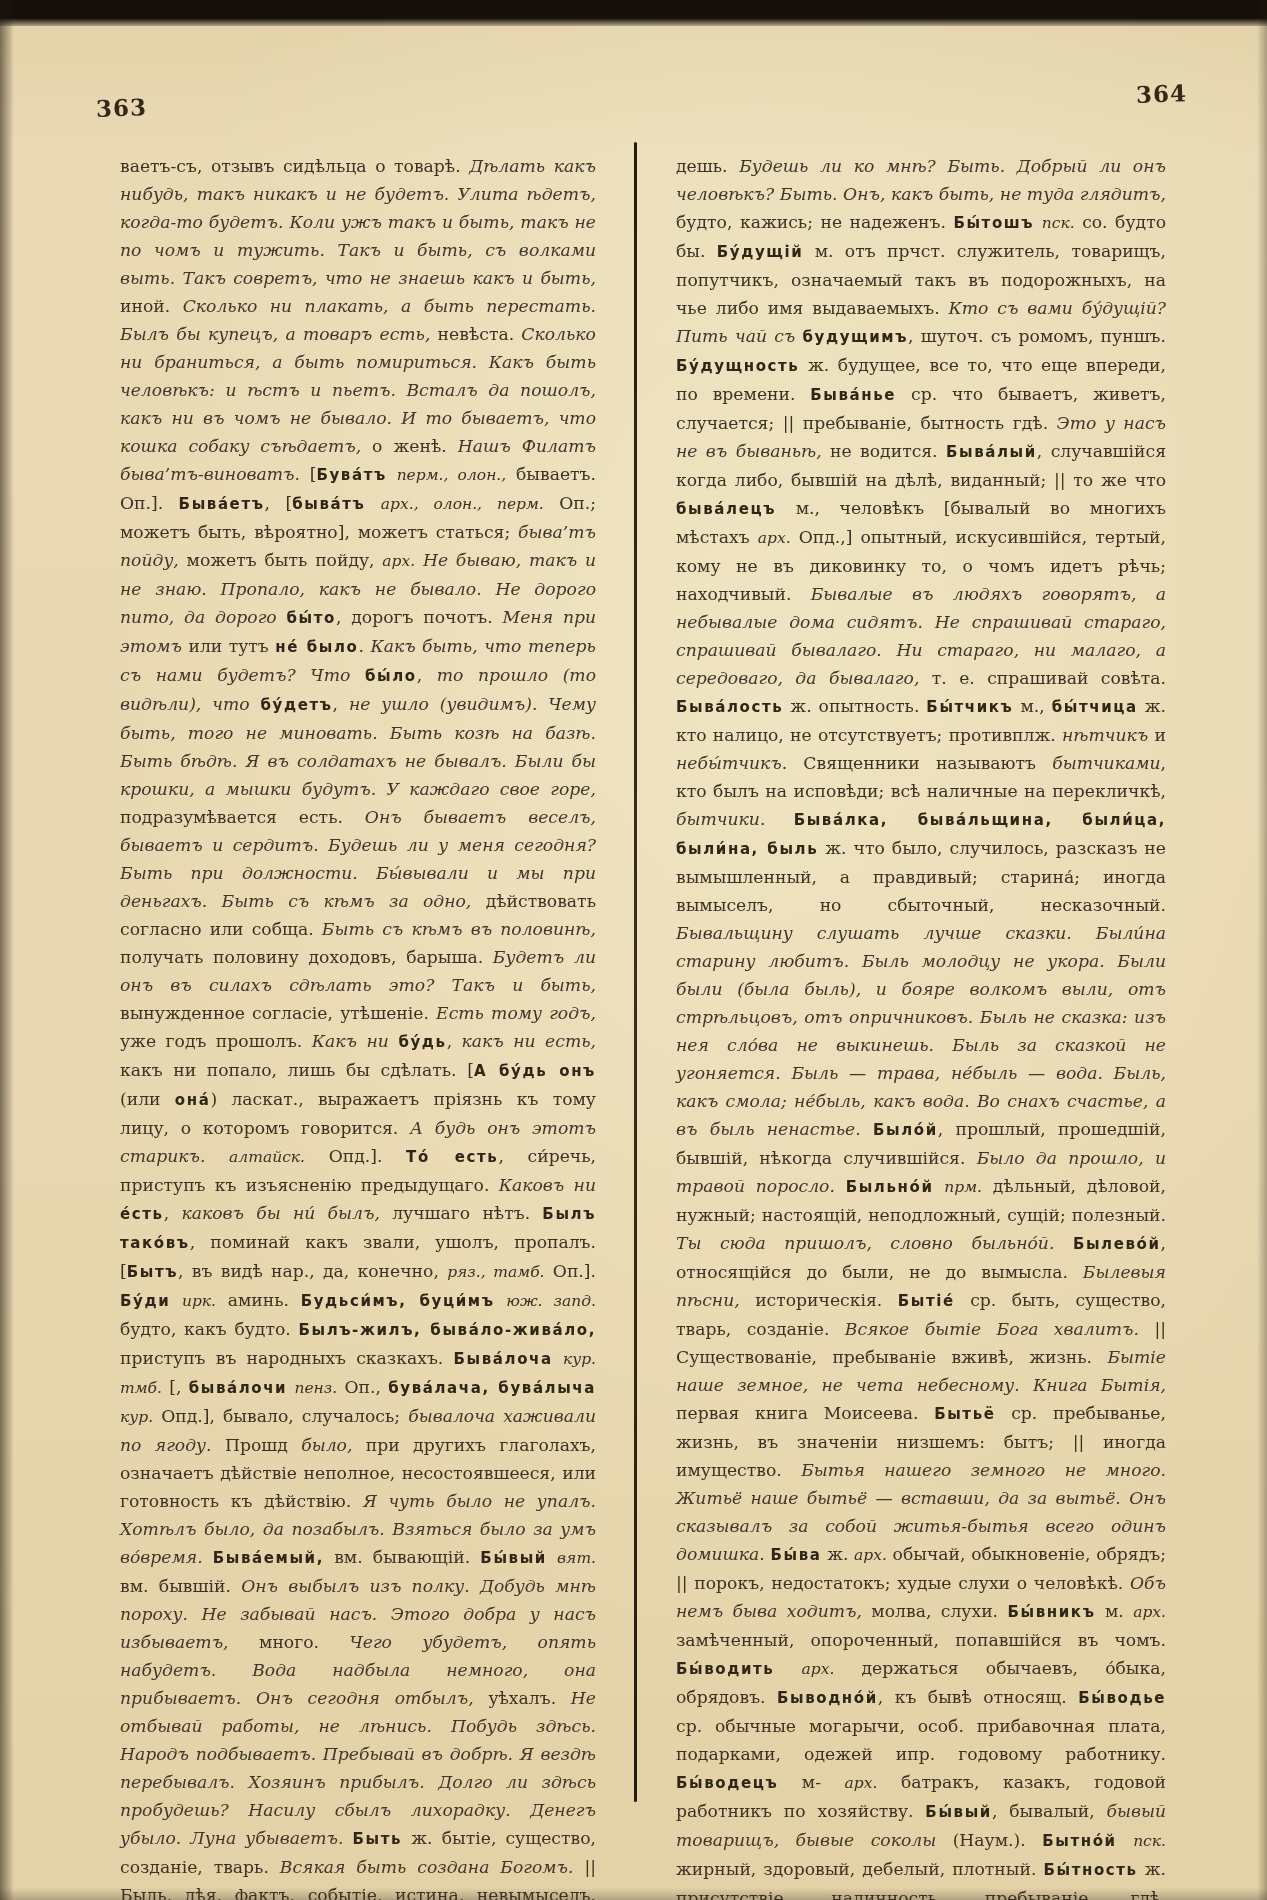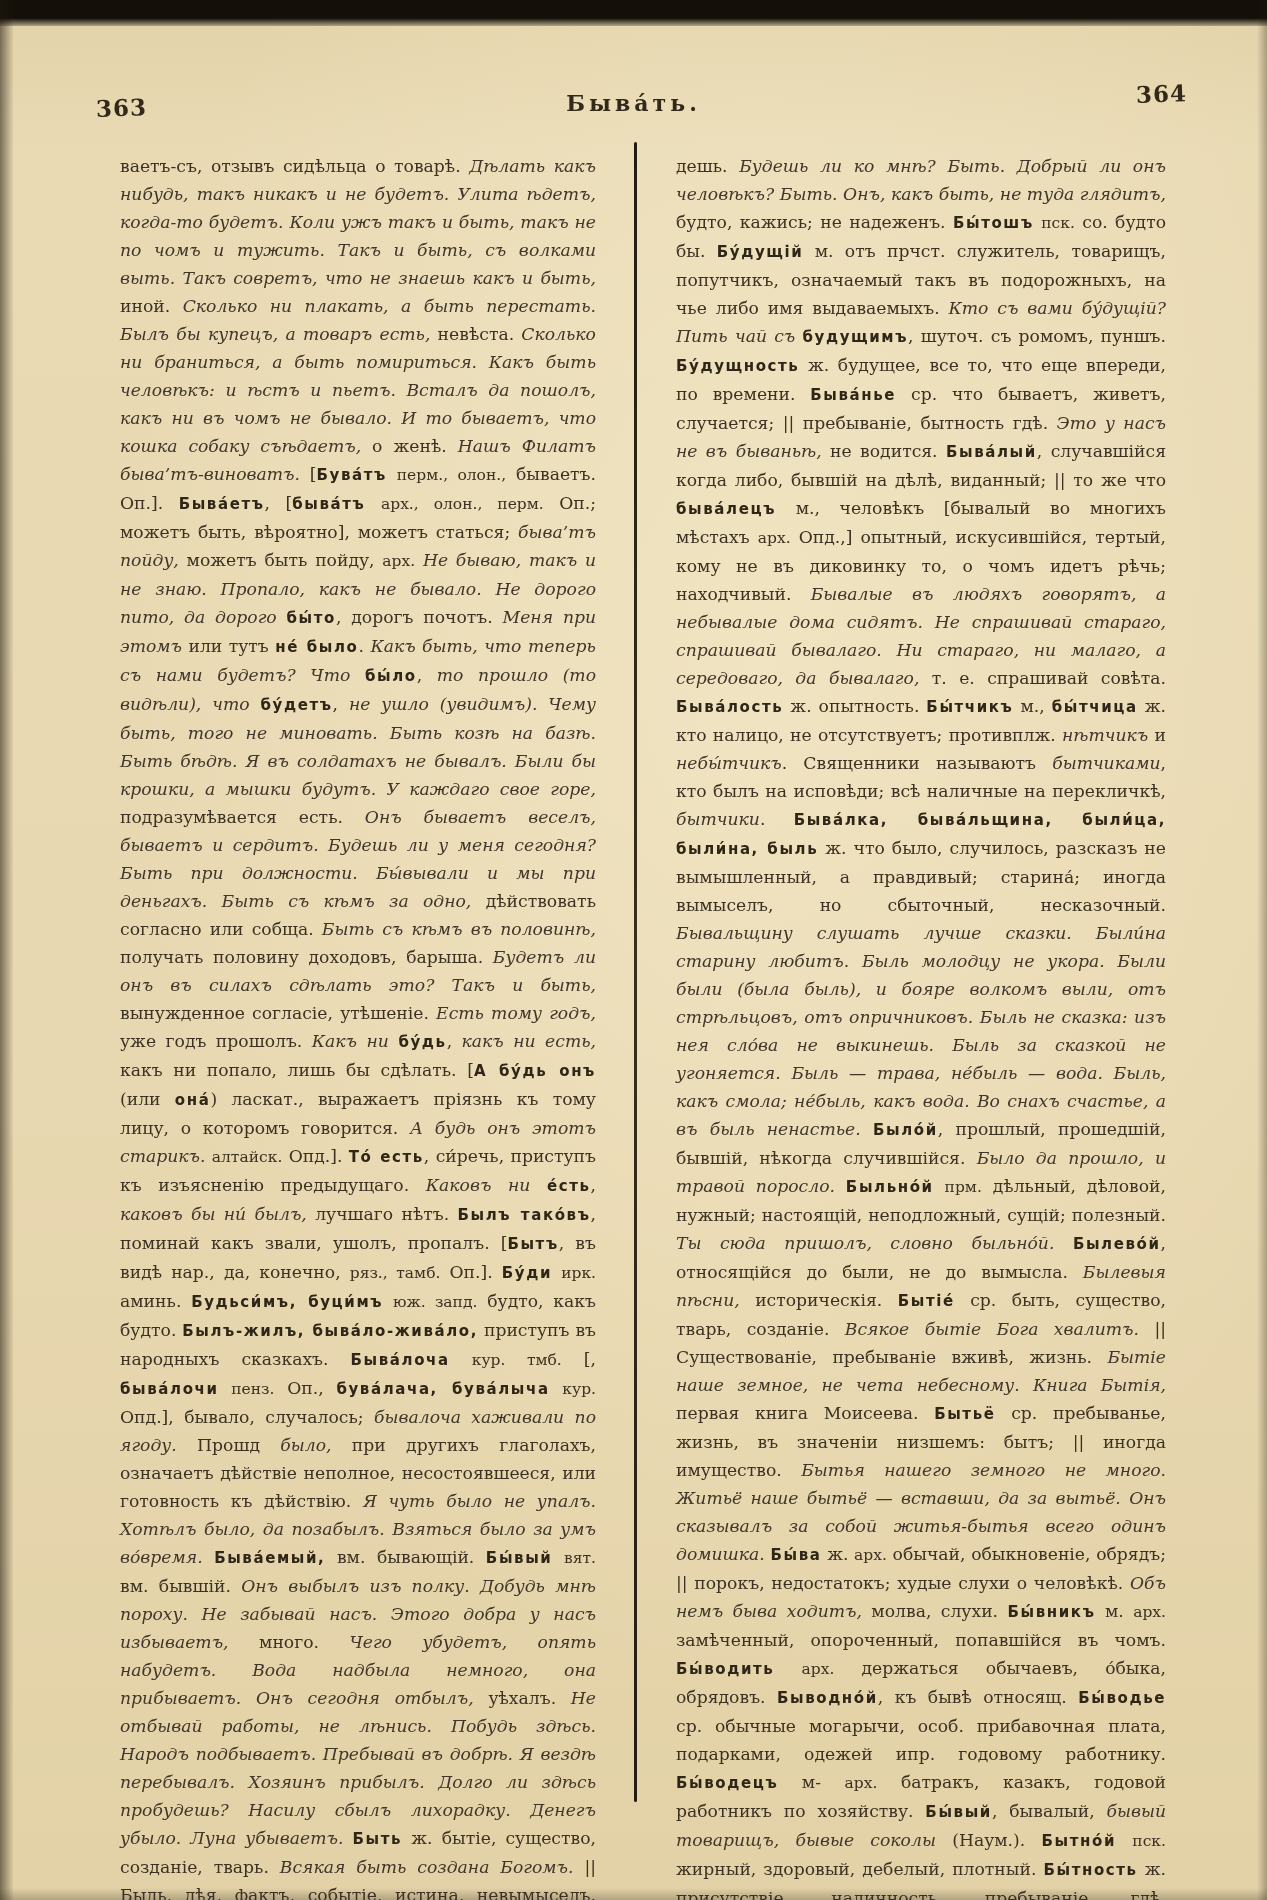--- a/index.html
+++ b/index.html
@@ -68,34 +68,33 @@
   }
   .col-left{left:0;}
   .col-right{left:556px;width:522px;}
   .col p{margin:16px;}
   .col i{font-style:italic;color:#41362a;}
   .col b{
     font-family:"DejaVu Sans", sans-serif;
     font-weight:700;font-style:normal;
     letter-spacing:1.6px;font-size:15px;color:#2f2617;
   }
-  .col .ab{font-size:15.5px;} 
+  .col .ab{font-style:italic;font-size:15.5px;} 
 </style>
 </head>
 <body>
 
 <div class="page">
   <div class="edge-top"></div>
   <div class="edge-left"></div>
   <div class="edge-right"></div>
   <div class="edge-bottom"></div>
 
   <div class="header">
     <span class="pn pn-left">363</span>
-    <span class="running-title">Быва́ть.</span>
     <span class="pn pn-right">364</span>
   </div>
 
   <div class="columns">
     <div class="col col-left">
       <p>ваетъ-съ, отзывъ сидѣльца о товарѣ. <i>Дѣлать какъ нибудь, такъ никакъ и не будетъ. Улита ѣдетъ, когда-то будетъ. Коли ужъ такъ и быть, такъ не по чомъ и тужить. Такъ и быть, съ волками выть. Такъ совретъ, что не знаешь какъ и быть,</i> иной. <i>Сколько ни плакать, а быть перестать. Былъ бы купецъ, а товаръ есть,</i> невѣста. <i>Сколько ни браниться, а быть помириться. Какъ быть человѣкъ: и ѣстъ и пьетъ. Всталъ да пошолъ, какъ ни въ чомъ не бывало. И то бываетъ, что кошка собаку съѣдаетъ,</i> о женѣ. <i>Нашъ Филатъ быва’тъ-виноватъ.</i> [<b>Бува́тъ</b> <span class="ab">перм., олон.,</span> бываетъ. Оп.]. <b>Быва́етъ</b>, [<b>быва́тъ</b> <span class="ab">арх., олон., перм.</span> Оп.; можетъ быть, вѣроятно], можетъ статься; <i>быва’тъ пойду,</i> можетъ быть пойду, <span class="ab">арх.</span> <i>Не бываю, такъ и не знаю. Пропало, какъ не бывало. Не дорого пито, да дорого</i> <b>бы́то</b>, дорогъ почотъ. <i>Меня при этомъ</i> или тутъ <b>не́ было</b>. <i>Какъ быть, что теперь съ нами будетъ? Что</i> <b>бы́ло</b>, <i>то прошло (то видѣли), что</i> <b>бу́детъ</b>, <i>не ушло (увидимъ). Чему быть, того не миновать. Быть козѣ на базѣ. Быть бѣдѣ. Я въ солдатахъ не бывалъ. Были бы крошки, а мышки будутъ. У каждаго свое горе,</i> подразумѣвается есть. <i>Онъ бываетъ веселъ, бываетъ и сердитъ. Будешь ли у меня сегодня? Быть при должности. Бы́вывали и мы при деньгахъ. Быть съ кѣмъ за одно,</i> дѣйствовать согласно или собща. <i>Быть съ кѣмъ въ половинѣ,</i> получать половину доходовъ, барыша. <i>Будетъ ли онъ въ силахъ сдѣлать это? Такъ и быть,</i> вынужденное согласіе, утѣшеніе. <i>Есть тому годъ,</i> уже годъ прошолъ. <i>Какъ ни</i> <b>бу́дь</b>, <i>какъ ни есть,</i> какъ ни попало, лишь бы сдѣлать. [<b>А бу́дь онъ</b> (или <b>она́</b>) ласкат., выражаетъ пріязнь къ тому лицу, о которомъ говорится. <i>А будь онъ этотъ старикъ.</i> <span class="ab">алтайск.</span> Опд.]. <b>То́ есть</b>, си́речь, приступъ къ изъясненію предыдущаго. <i>Каковъ ни</i> <b>е́сть</b>, <i>каковъ бы ни́ былъ,</i> лучшаго нѣтъ. <b>Былъ тако́въ</b>, поминай какъ звали, ушолъ, пропалъ. [<b>Бытъ</b>, въ видѣ нар., да, конечно, <span class="ab">ряз., тамб.</span> Оп.]. <b>Бу́ди</b> <span class="ab">ирк.</span> аминь. <b>Будьси́мъ, буци́мъ</b> <span class="ab">юж. запд.</span> будто, какъ будто. <b>Былъ-жилъ, быва́ло-жива́ло,</b> приступъ въ народныхъ сказкахъ. <b>Быва́лоча</b> <span class="ab">кур. тмб.</span> [, <b>быва́лочи</b> <span class="ab">пенз.</span> Оп., <b>бува́лача, бува́лыча</b> <span class="ab">кур.</span> Опд.], бывало, случалось; <i>бывалоча хаживали по ягоду.</i> Прошд <i>было,</i> при другихъ глаголахъ, означаетъ дѣйствіе неполное, несостоявшееся, или готовность къ дѣйствію. <i>Я чуть было не упалъ. Хотѣлъ было, да позабылъ. Взяться было за умъ во́время.</i> <b>Быва́емый,</b> вм. бывающій. <b>Бы́вый</b> <span class="ab">вят.</span> вм. бывшій. <i>Онъ выбылъ изъ полку. Добудь мнѣ пороху. Не забывай насъ. Этого добра у насъ избываетъ,</i> много. <i>Чего убудетъ, опять набудетъ. Вода надбыла немного, она прибываетъ. Онъ сегодня отбылъ,</i> уѣхалъ. <i>Не отбывай работы, не лѣнись. Побудь здѣсь. Народъ подбываетъ. Пребывай въ добрѣ. Я вездѣ перебывалъ. Хозяинъ прибылъ. Долго ли здѣсь пробудешь? Насилу сбылъ лихорадку. Денегъ убыло. Луна убываетъ.</i> <b>Быть</b> ж. бытіе, существо, созданіе, тварь. <i>Всякая быть создана Богомъ.</i> || Быль, дѣя, фактъ, событіе, истина, невымыселъ. <i>Бытописаніе должно основываться на бытяхъ достовѣрныхъ.</i> || Иногда <i>быть</i> (<span class="ab">ряз. тмб.</span>) принимаетъ видъ нарѣчія: <i>Это сдѣлано какъ быть,</i> какъ должно. <i>Пройду ли я тутъ? Быть,</i> прой-</p>
     </div>
     <div class="divider"></div>
     <div class="col col-right">
       <p>дешь. <i>Будешь ли ко мнѣ? Быть. Добрый ли онъ человѣкъ? Быть. Онъ, какъ быть, не туда глядитъ,</i> будто, кажись; не надеженъ. <b>Бы́тошъ</b> <span class="ab">пск.</span> со. будто бы. <b>Бу́дущій</b> м. отъ прчст. служитель, товарищъ, попутчикъ, означаемый такъ въ подорожныхъ, на чье либо имя выдаваемыхъ. <i>Кто съ вами бу́дущій? Пить чай съ</i> <b>будущимъ</b>, шуточ. съ ромомъ, пуншъ. <b>Бу́дущность</b> ж. будущее, все то, что еще впереди, по времени. <b>Быва́нье</b> ср. что бываетъ, живетъ, случается; || пребываніе, бытность гдѣ. <i>Это у насъ не въ бываньѣ,</i> не водится. <b>Быва́лый</b>, случавшійся когда либо, бывшій на дѣлѣ, виданный; || то же что <b>быва́лецъ</b> м., человѣкъ [бывалый во многихъ мѣстахъ <span class="ab">арх.</span> Опд.,] опытный, искусившійся, тертый, кому не въ диковинку то, о чомъ идетъ рѣчь; находчивый. <i>Бывалые въ людяхъ говорятъ, а небывалые дома сидятъ. Не спрашивай стараго, спрашивай бывалаго. Ни стараго, ни малаго, а середоваго, да бывалаго,</i> т. е. спрашивай совѣта. <b>Быва́лость</b> ж. опытность. <b>Бы́тчикъ</b> м., <b>бы́тчица</b> ж. кто налицо, не отсутствуетъ; противплж. <i>нѣтчикъ</i> и <i>небы́тчикъ</i>. Священники называютъ <i>бытчиками</i>, кто былъ на исповѣди; всѣ наличные на перекличкѣ, <i>бытчики</i>. <b>Быва́лка, быва́льщина, были́ца, были́на, быль</b> ж. что было, случилось, разсказъ не вымышленный, а правдивый; старина́; иногда вымыселъ, но сбыточный, несказочный. <i>Бывальщину слушать лучше сказки. Были́на старину любитъ. Быль молодцу не укора. Были были (была быль), и бояре волкомъ выли, отъ стрѣльцовъ, отъ опричниковъ. Быль не сказка: изъ нея сло́ва не выкинешь. Быль за сказкой не угоняется. Быль — трава, не́быль — вода. Быль, какъ смола; не́быль, какъ вода. Во снахъ счастье, а въ быль ненастье.</i> <b>Было́й</b>, прошлый, прошедшій, бывшій, нѣкогда случившійся. <i>Было да прошло, и травой поросло.</i> <b>Быльно́й</b> <span class="ab">прм.</span> дѣльный, дѣловой, нужный; настоящій, неподложный, сущій; полезный. <i>Ты сюда пришолъ, словно быльно́й.</i> <b>Былево́й</b>, относящійся до были, не до вымысла. <i>Былевыя пѣсни,</i> историческія. <b>Бытіе́</b> ср. быть, существо, тварь, созданіе. <i>Всякое бытіе Бога хвалитъ.</i> || Существованіе, пребываніе вживѣ, жизнь. <i>Бытіе наше земное, не чета небесному. Книга Бытія,</i> первая книга Моисеева. <b>Бытьё</b> ср. пребыванье, жизнь, въ значеніи низшемъ: бытъ; || иногда имущество. <i>Бытья нашего земного не много. Житьё наше бытьё — вставши, да за вытьё. Онъ сказывалъ за собой житья-бытья всего одинъ домишка.</i> <b>Бы́ва</b> ж. <span class="ab">арх.</span> обычай, обыкновеніе, обрядъ; || порокъ, недостатокъ; худые слухи о человѣкѣ. <i>Объ немъ быва ходитъ,</i> молва, слухи. <b>Бы́вникъ</b> м. <span class="ab">арх.</span> замѣченный, опороченный, попавшійся въ чомъ. <b>Бы́водить</b> <span class="ab">арх.</span> держаться обычаевъ, о́быка, обрядовъ. <b>Быводно́й</b>, къ бывѣ относящ. <b>Бы́водье</b> ср. обычные могарычи, особ. прибавочная плата, подарками, одежей ипр. годовому работнику. <b>Бы́водецъ</b> м- <span class="ab">арх.</span> батракъ, казакъ, годовой работникъ по хозяйству. <b>Бы́вый</b>, бывалый, <i>бывый товарищъ, бывые соколы</i> (Наум.). <b>Бытно́й</b> <span class="ab">пск.</span> жирный, здоровый, дебелый, плотный. <b>Бы́тность</b> ж. присутствіе, наличность, пребываніе гдѣ, притомность. <b>Быте́йскій</b>, содержащійся въ книгѣ</p>

